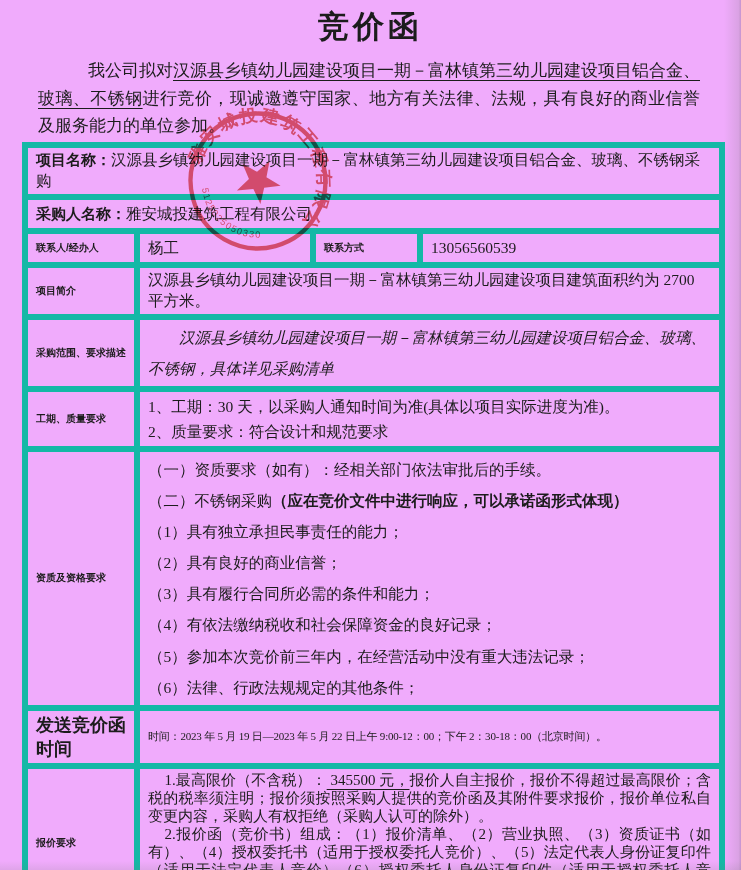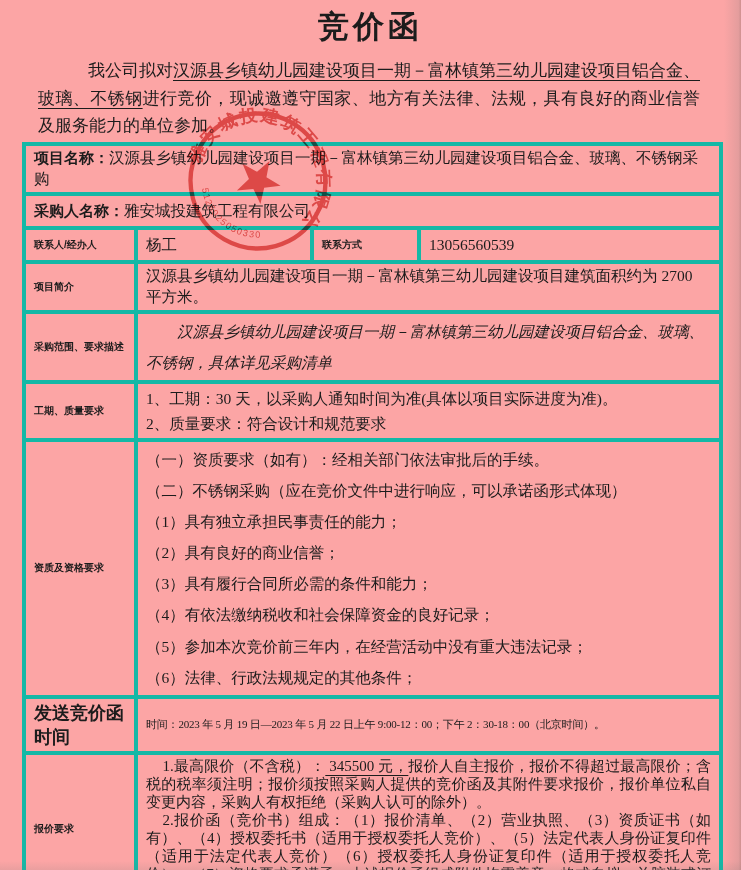--- a/index.html
+++ b/index.html
@@ -4,21 +4,21 @@
 <style>
   * { box-sizing: border-box; margin: 0; padding: 0; }
   html, body { background: #e8e8e8; }
   body { font-family: "Liberation Serif", "DejaVu Serif", serif; }
 
   .page {
     position: relative;
     width: 741px;
     height: 870px;
     margin: 0 auto;
-    background: #fca5a5;
+    background: #f0abfc;
     color: #1c1c1c;
     overflow: hidden;
   }
 
   .scan-edge-right {
     position: absolute; top: 0; right: 0; width: 17px; height: 100%;
     background: linear-gradient(to right, rgba(120,120,120,0) 0%, rgba(120,120,120,0.18) 85%, rgba(90,90,90,0.28) 100%);
     pointer-events: none;
   }
   .scan-edge-bottom {
@@ -43,42 +43,42 @@
   .u { text-decoration: underline; text-underline-offset: 4px; }
 
   table.main {
     position: absolute; top: 142px; left: 22px;
     width: 697px; height: 719px;
     border-collapse: collapse;
     table-layout: fixed;
     font-size: 15.5px;
   }
   table.main td {
-    border: 4px solid #14b8a6;
+    border: 6px solid #14b8a6;
     vertical-align: middle;
     padding: 2px 8px;
   }
   td.lbl {
     font-family: "Liberation Sans", "DejaVu Sans", sans-serif;
     font-weight: 700;
     font-size: 10px;
     padding-left: 7px;
     line-height: 24px;
   }
   .inline-lbl {
     font-family: "Liberation Sans", "DejaVu Sans", sans-serif;
     font-weight: 700;
     font-size: 15px;
   }
   .val { font-family: "Liberation Serif", "DejaVu Serif", serif; }
 
   .scope-text { line-height: 31px; text-indent: 2em; font-style: italic; }
   .schedule-line { line-height: 25px; }
   .qual-line { line-height: 31.1px; white-space: nowrap; }
-  .qual-bold { font-family: "Liberation Sans", "DejaVu Sans", sans-serif; font-weight: 400; text-align: right; }
+  .qual-bold { font-family: "Liberation Sans", "DejaVu Sans", sans-serif; font-weight: 700; text-align: right; }
   .quote-p { line-height: 18px; text-indent: 1.1em; text-align: justify; font-size: 15px; }
   .time-val { font-size: 11px; letter-spacing: -0.2px; }
 
   .stamp {
     position: absolute; left: 181px; top: 104px;
     width: 154px; height: 154px;
     opacity: 0.82;
     mix-blend-mode: multiply;
     pointer-events: none;
   }

